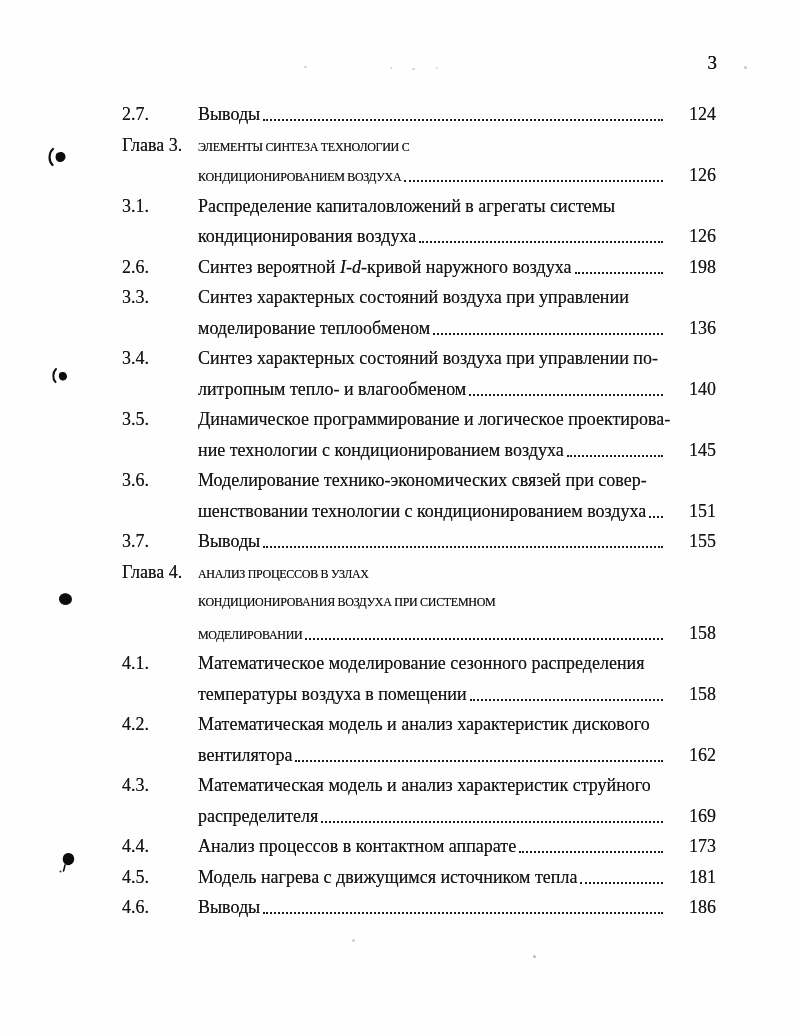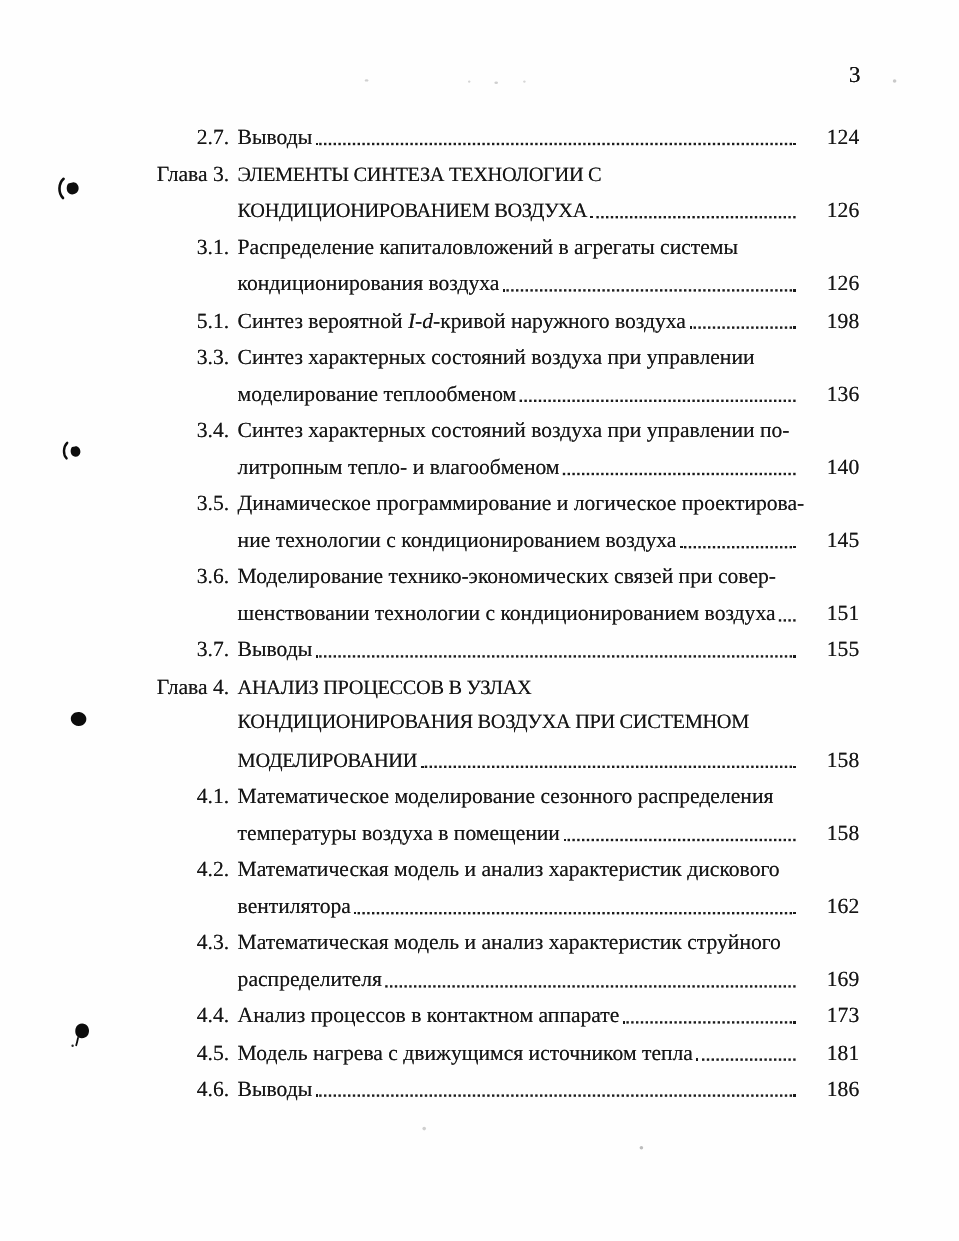--- a/index.html
+++ b/index.html
@@ -32,26 +32,26 @@
     height: 30.5px;
     line-height: 30.5px;
     font-size: 18px;
     white-space: nowrap;
     text-shadow: 0 0 0.5px rgba(0,0,0,0.65);
   }
   .toc-label {
     width: 76px;
     flex: 0 0 76px;
     box-sizing: border-box;
-    text-align: right;
+    text-align: left;
     padding-right: 7px;
   }
   .toc-text em { }
   .toc-row.chapter .toc-text {
-    font-size: 17px;
+    font-size: 12px;
     letter-spacing: -0.3px;
   }
   .toc-leader {
     flex: 1 1 auto;
     min-width: 12px;
     border-bottom: 2px dotted #1b1b1b;
     margin: 0 7px 0 3px;
     position: relative;
     top: 1px;
   }
@@ -98,21 +98,21 @@
       <span class="toc-leader hidden"></span>
       <span class="toc-page"></span>
     </div>
       <div class="toc-row section">
       <span class="toc-label"></span>
       <span class="toc-text">кондиционирования воздуха</span>
       <span class="toc-leader"></span>
       <span class="toc-page">126</span>
     </div>
       <div class="toc-row section">
-      <span class="toc-label">5.1.</span>
+      <span class="toc-label">2.6.</span>
       <span class="toc-text">Синтез вероятной <em>I-d</em>-кривой наружного воздуха</span>
       <span class="toc-leader"></span>
       <span class="toc-page">198</span>
     </div>
       <div class="toc-row section">
       <span class="toc-label">3.3.</span>
       <span class="toc-text">Синтез характерных состояний воздуха при управлении</span>
       <span class="toc-leader hidden"></span>
       <span class="toc-page"></span>
     </div>

